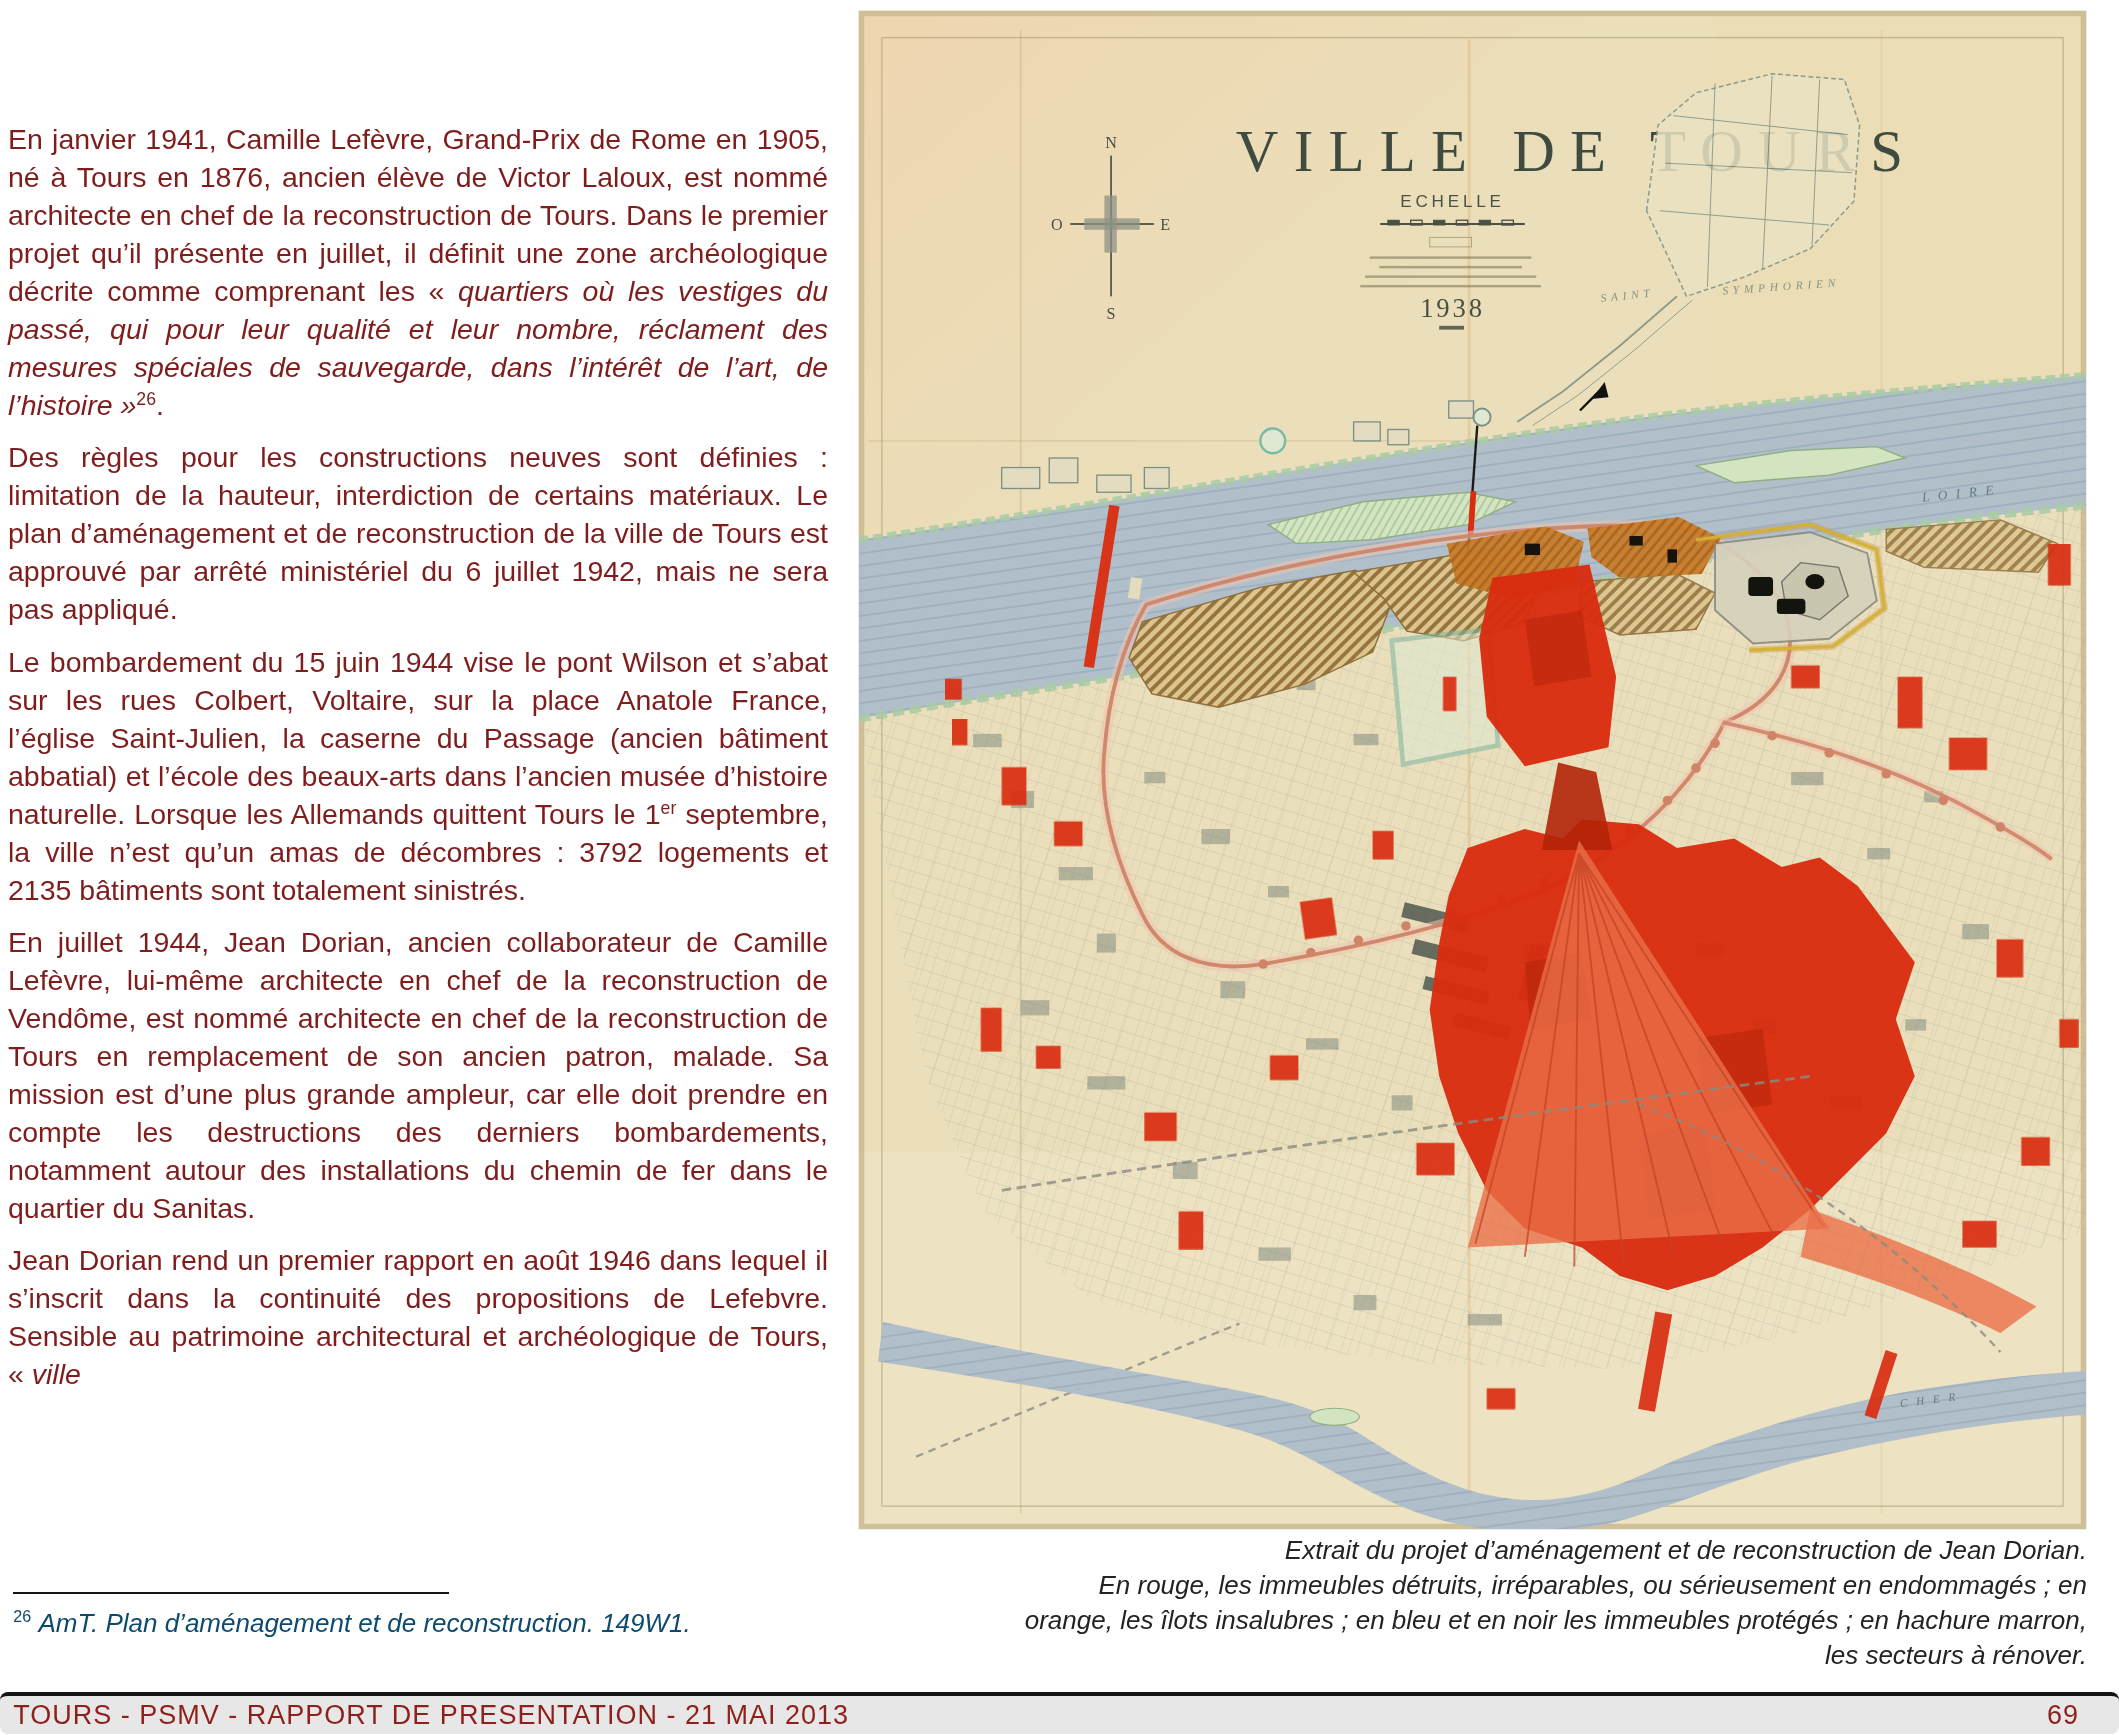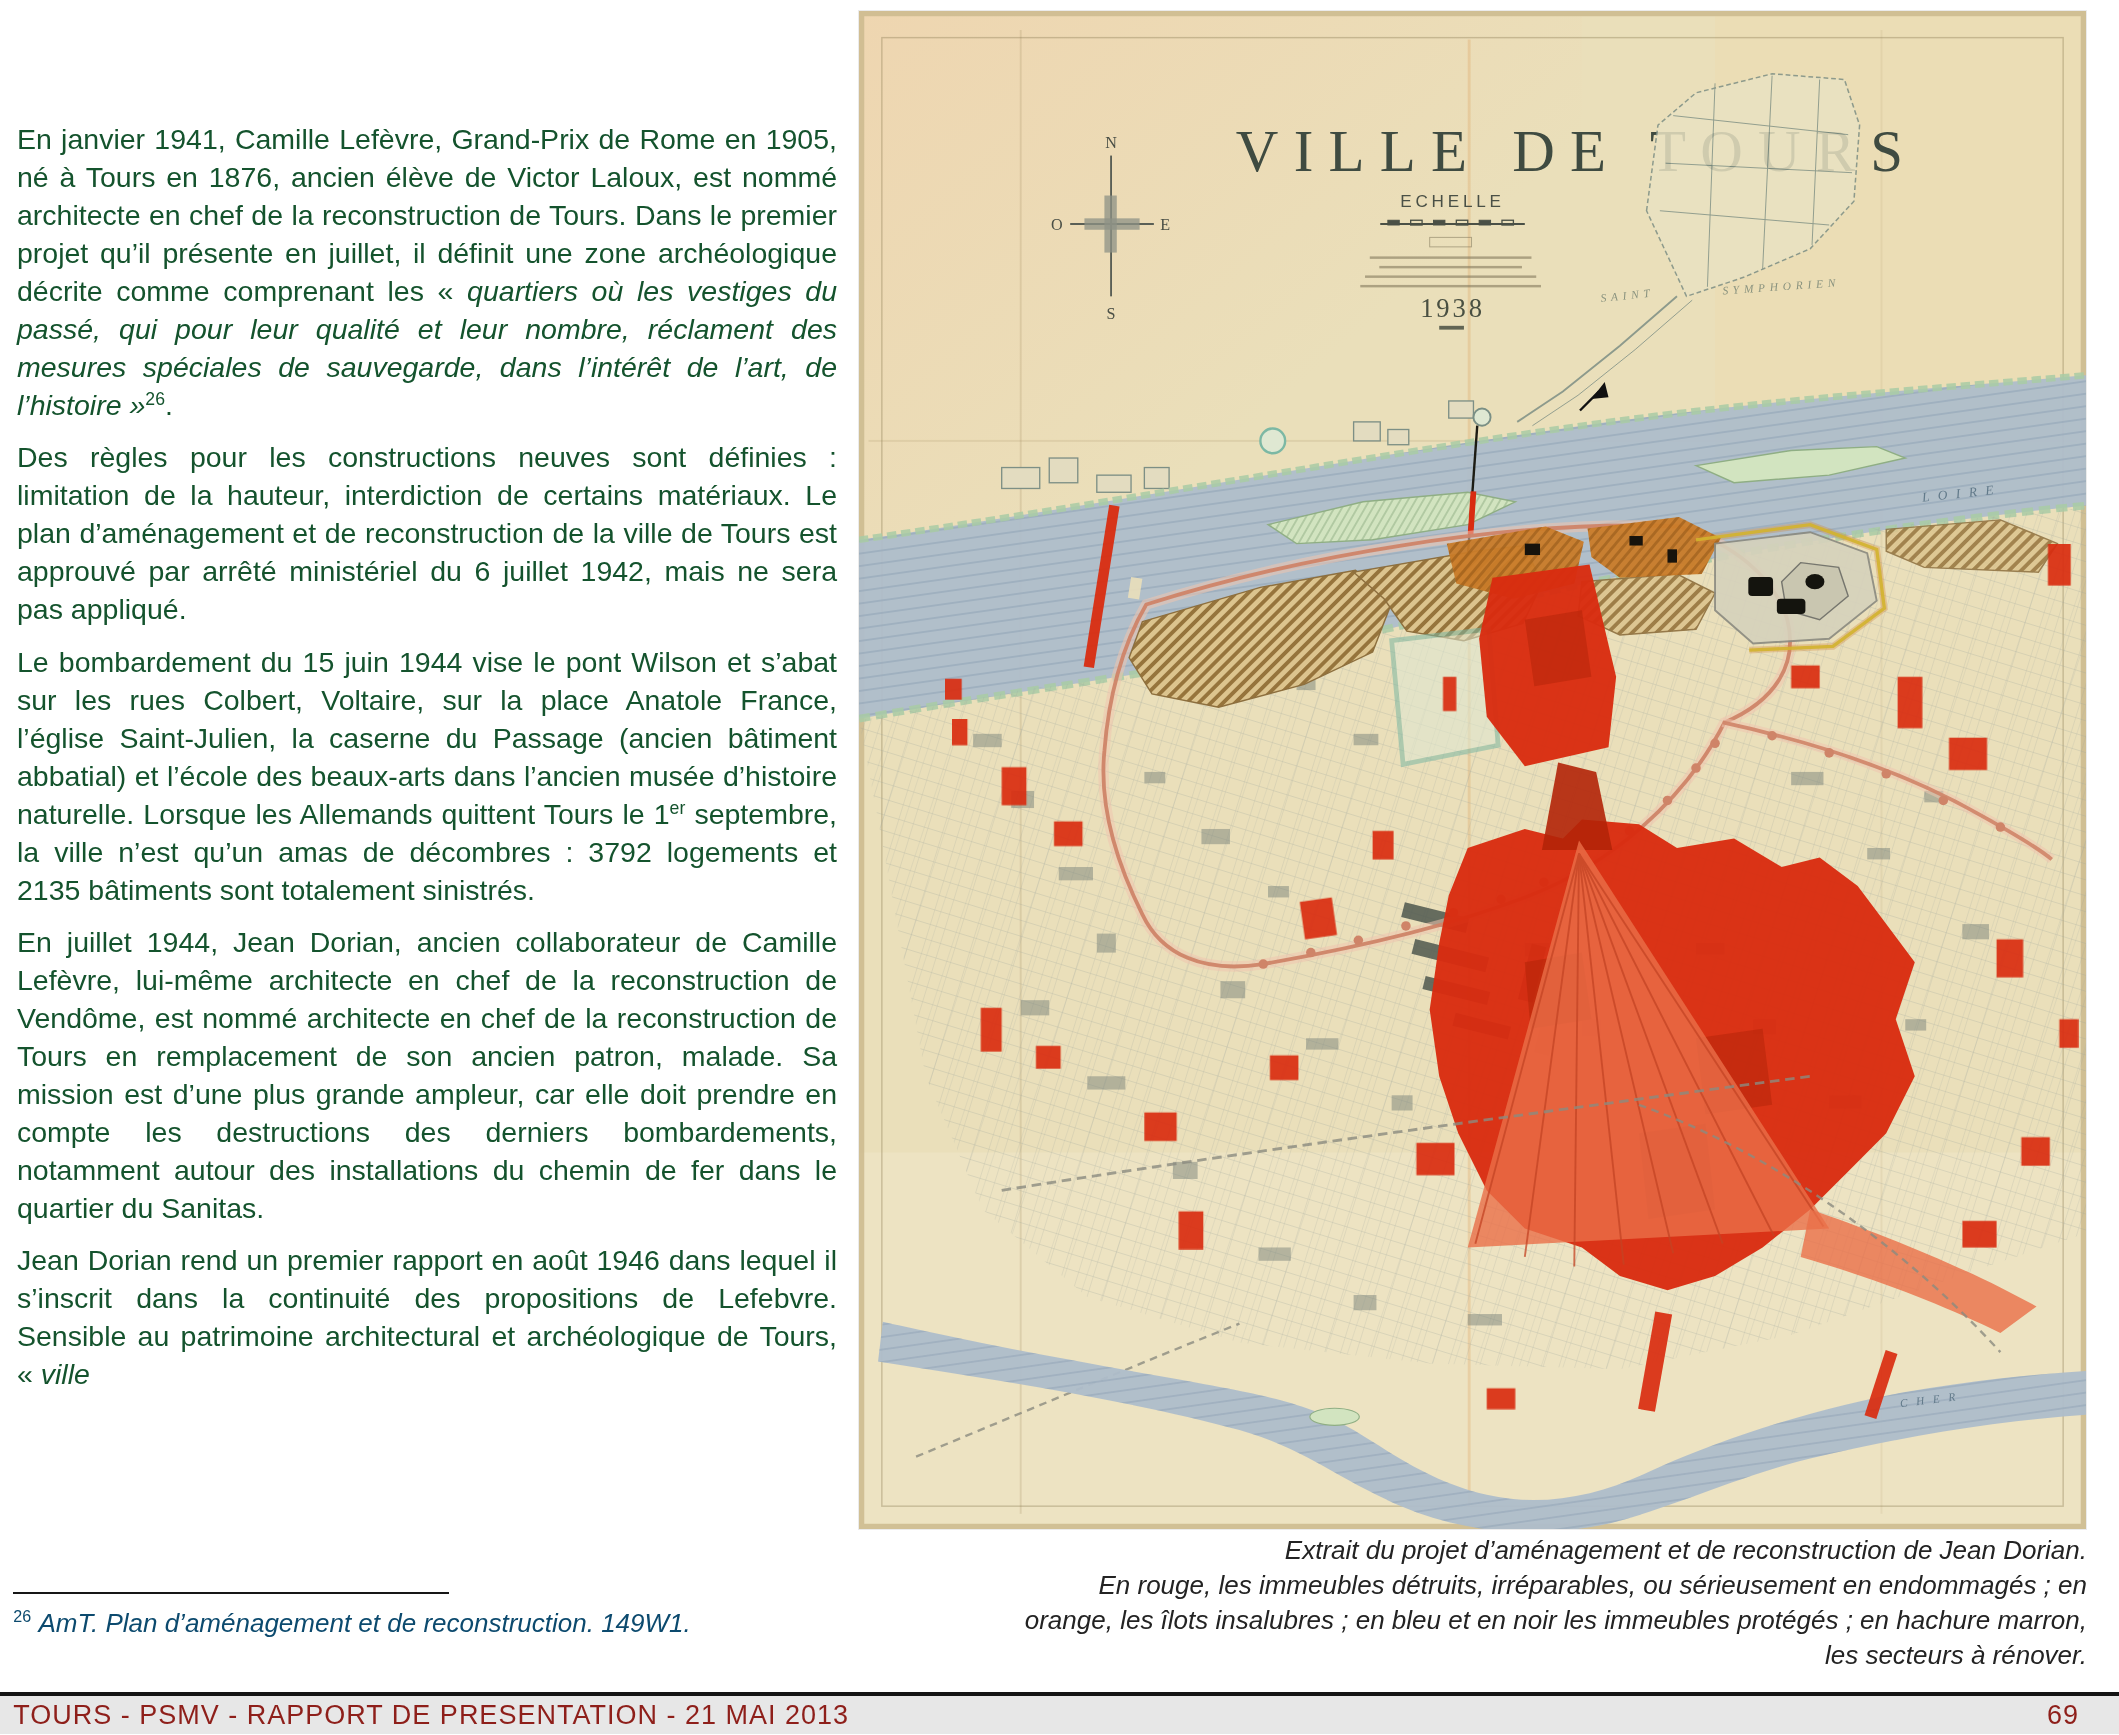--- a/index.html
+++ b/index.html
@@ -1,21 +1,21 @@
 <!DOCTYPE html>
 <html lang="fr" style="--c-paper: #eadfba; --c-red: #d92c10; --c-red-dark: #b22408; --c-salmon: #ea6f48; --c-orange: #c97b28; --c-hatch-base: #dcc48e; --c-hatch-line: #96743c; --c-river: #aebdca; --c-river-line: #869cb0; --c-green-bank: #a9cba4; --c-boundary-pink: #cf8468; --c-boundary-pink-light: #eec4ae; --c-fort-yellow: #d3b32e; --c-footer-red: #8e1f1a; --c-footer-bar: #e7e7e7;font-size:15px"><head>
 <meta charset="utf-8">
 <style>
   html,body{margin:0;padding:0;background:#ffffff;}
   body{width:2119px;height:1736px;position:relative;overflow:hidden;
        font-family:"Liberation Sans",sans-serif;color:#222;}
 
   
-  .text-col{position:absolute;left:17px;top:120px;width:820px;
-            font-size:28.5px;line-height:38px;text-align:justify;color:#14532d;}
+  .text-col{position:absolute;left:8px;top:120px;width:820px;
+            font-size:28.5px;line-height:38px;text-align:justify;color:#7f1d1d;}
   .text-col p{margin:0 0 14.3px 0;}
   .text-col sup,.footnote sup{font-size:0.62em;vertical-align:super;line-height:0;}
 
   
   .footnote-rule{position:absolute;left:13.3px;top:1592px;width:436px;height:0;
                  border-top:2.9px solid #161616;}
   .footnote{position:absolute;left:13.3px;top:1607px;width:789px;
             font-size:26px;line-height:32px;color:#0c4a6e;}
   .footnote .fn-text{font-style:italic;}
 
@@ -26,21 +26,21 @@
   
   .caption{position:absolute;right:32px;top:1533px;width:1408px;
            font-size:26px;line-height:35px;font-style:italic;
            text-align:right;color:#232323;}
 
   
   .footer{position:absolute;left:0;right:0;top:1692px;height:38px;
           background:var(--c-footer-bar,#e7e7e7);
           border-top:4.8px solid #141414;
           display:flex;justify-content:space-between;align-items:center;
-          color:var(--c-footer-red,#8e1f1a);font-size:27px;letter-spacing:1px;}
+          color:var(--c-footer-red,#8e1f1a);font-size:27px;letter-spacing:1px;border-radius:8px;}
   .footer .f-left{padding-left:13.3px;}
   .footer .f-right{padding-right:40px;}
 
   
   .map-title{font-family:"Liberation Serif",serif;font-size:62px;letter-spacing:16px;
              fill:#3f4b41;}
   .map-sub{font-family:"Liberation Sans",sans-serif;font-size:18px;letter-spacing:4px;fill:#4a5046;}
   .map-date{font-family:"Liberation Serif",serif;font-size:28px;letter-spacing:3px;fill:#4a5042;}
   .compass-letter{font-family:"Liberation Serif",serif;font-size:17px;fill:#4a4f46;}
   .river-label{font-family:"Liberation Serif",serif;font-style:italic;letter-spacing:9px;fill:#627a8a;}

